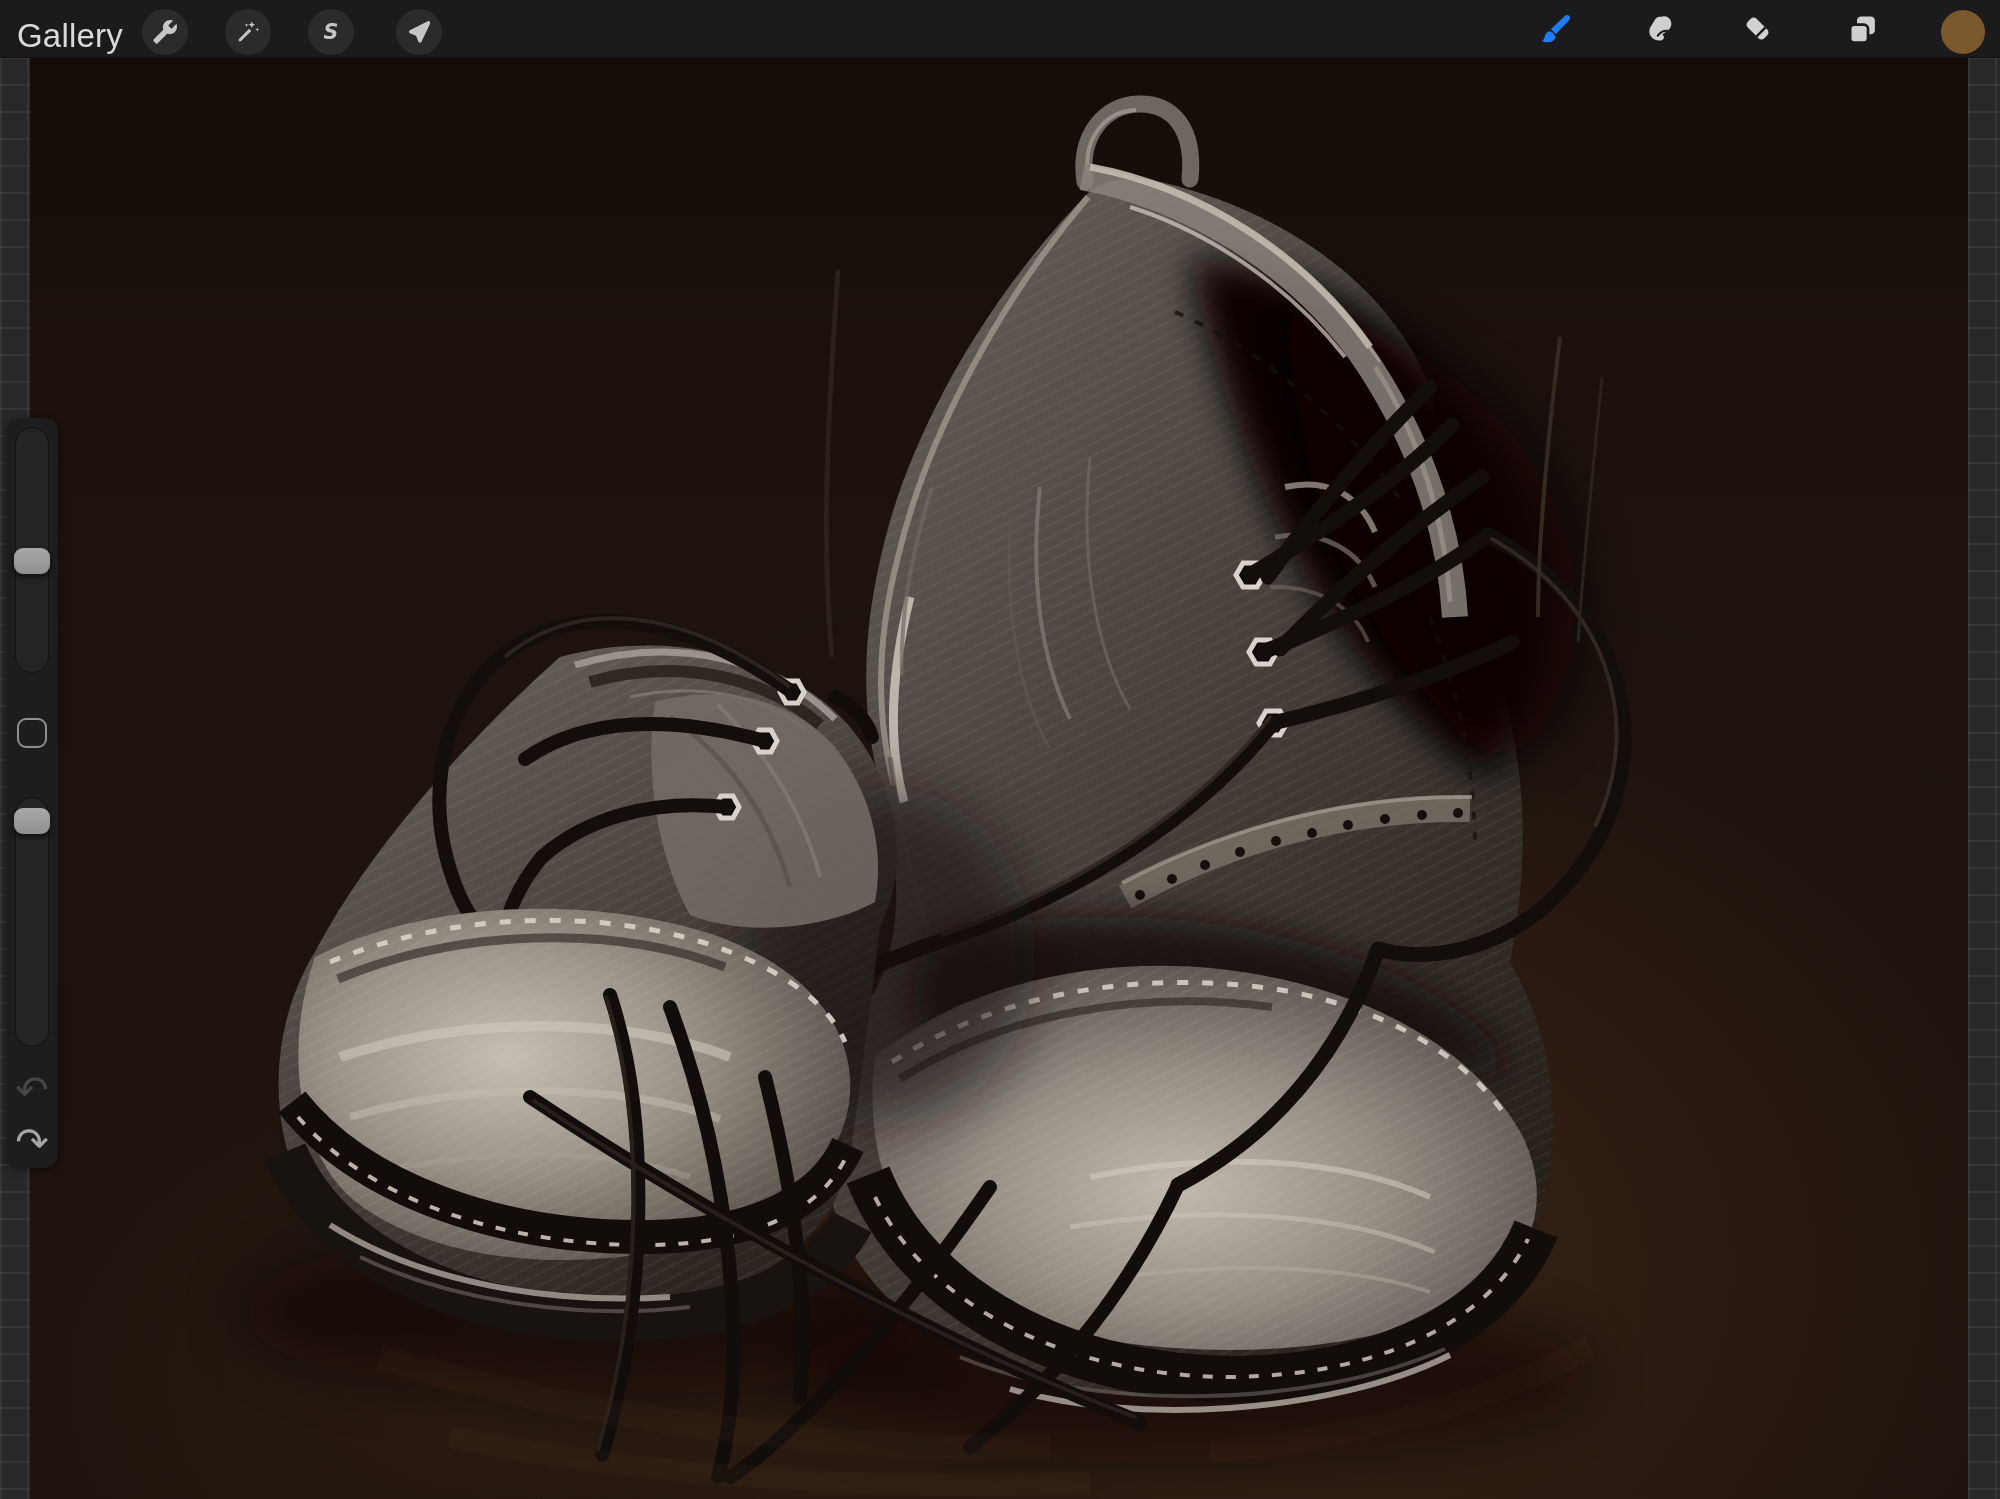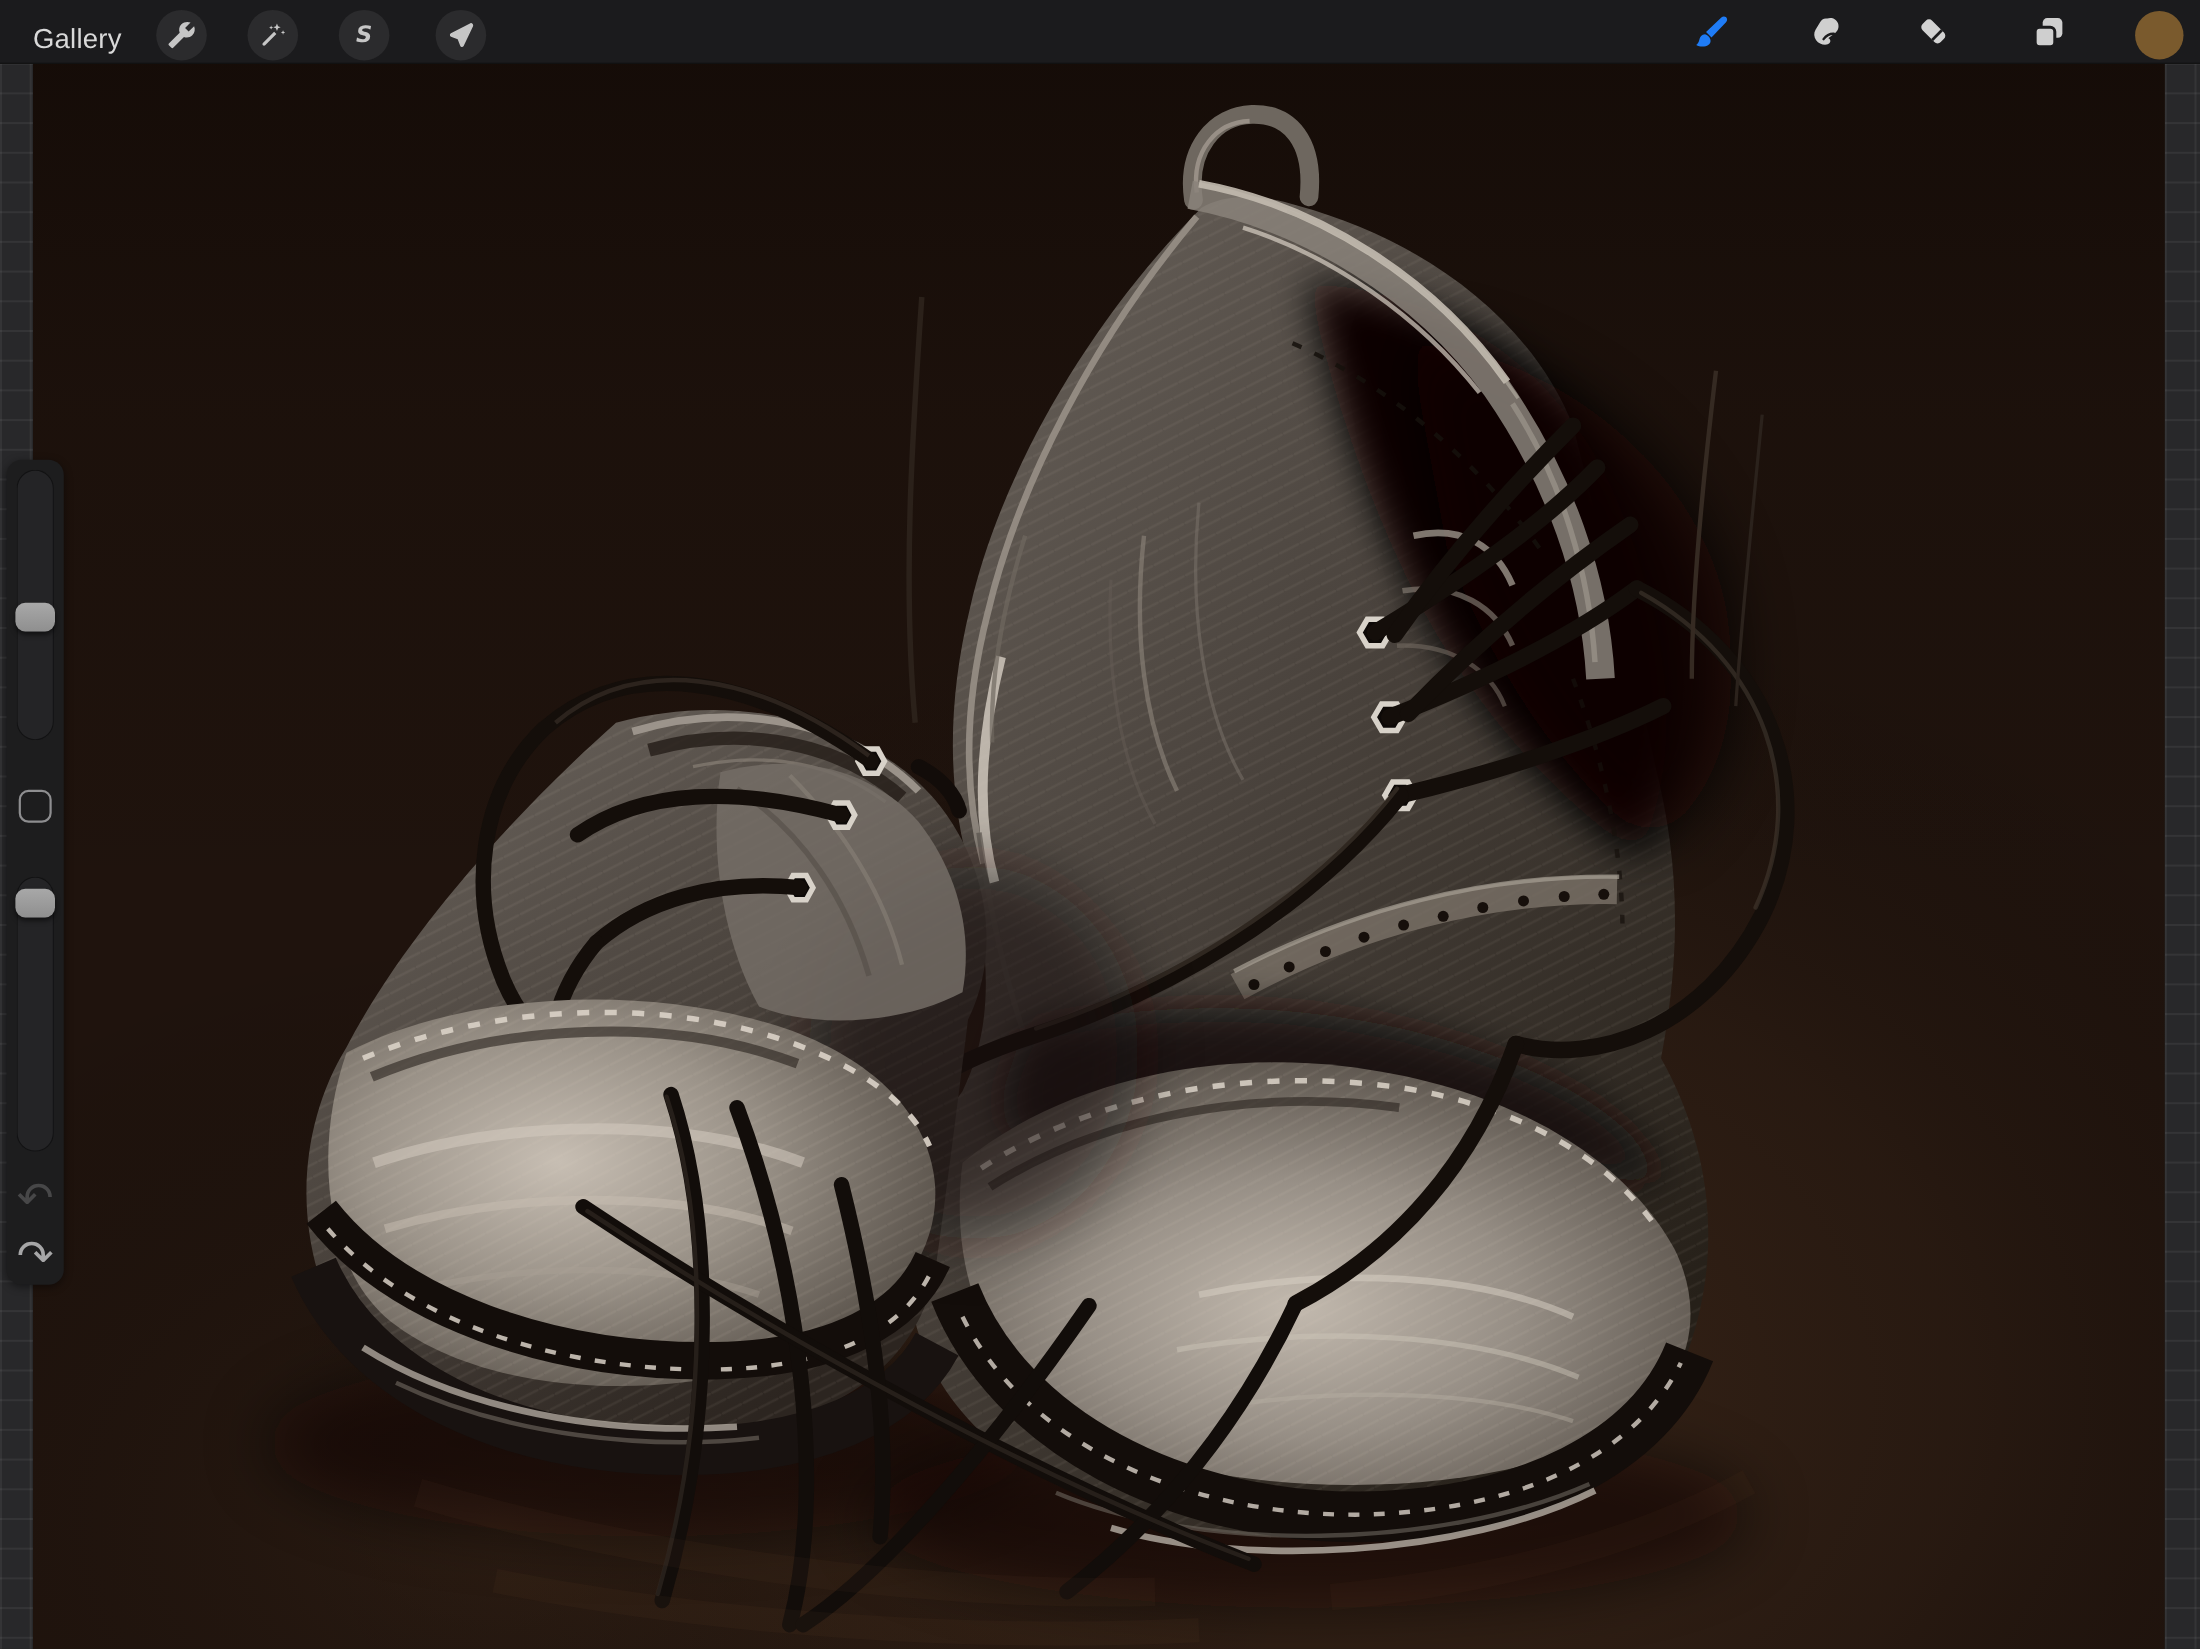--- a/index.html
+++ b/index.html
@@ -7,22 +7,22 @@
     width:2000px;height:1499px;position:relative;overflow:hidden;
     background:#242425;font-family:"Liberation Sans",sans-serif;
     -webkit-font-smoothing:antialiased;
   }
   
   .topbar{
     position:absolute;left:0;top:0;width:2000px;height:57px;
     background:#1b1b1d;z-index:30;border-bottom:1px solid #111;
   }
   .gallery-btn{
-    position:absolute;left:30px;top:0;height:72px;display:flex;align-items:center;
-    color:#d9d9d9;font-size:25px;letter-spacing:.2px;cursor:default;
+    position:absolute;left:17px;top:0;height:72px;display:flex;align-items:center;
+    color:#d9d9d9;font-size:33px;letter-spacing:.2px;cursor:default;
   }
   .tool-circle{
     position:absolute;top:9px;width:46px;height:46px;border-radius:50%;
     background:#2b2b2d;display:flex;align-items:center;justify-content:center;
   }
   .tool-circle svg{width:26px;height:26px;}
   .ricon{
     position:absolute;top:12px;width:34px;height:34px;
     display:flex;align-items:center;justify-content:center;
   }

